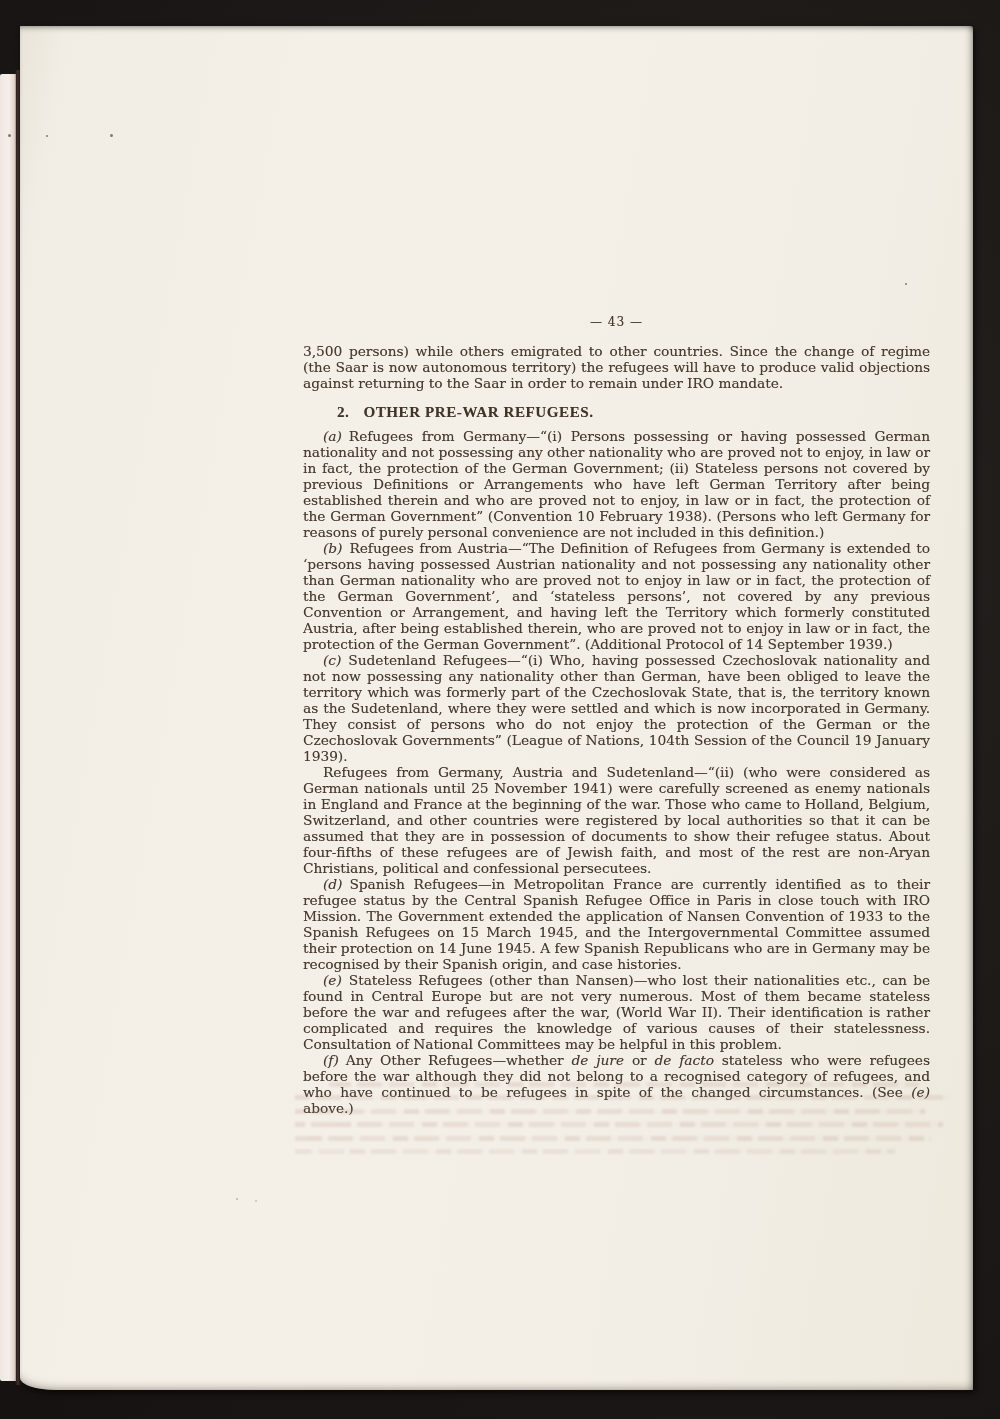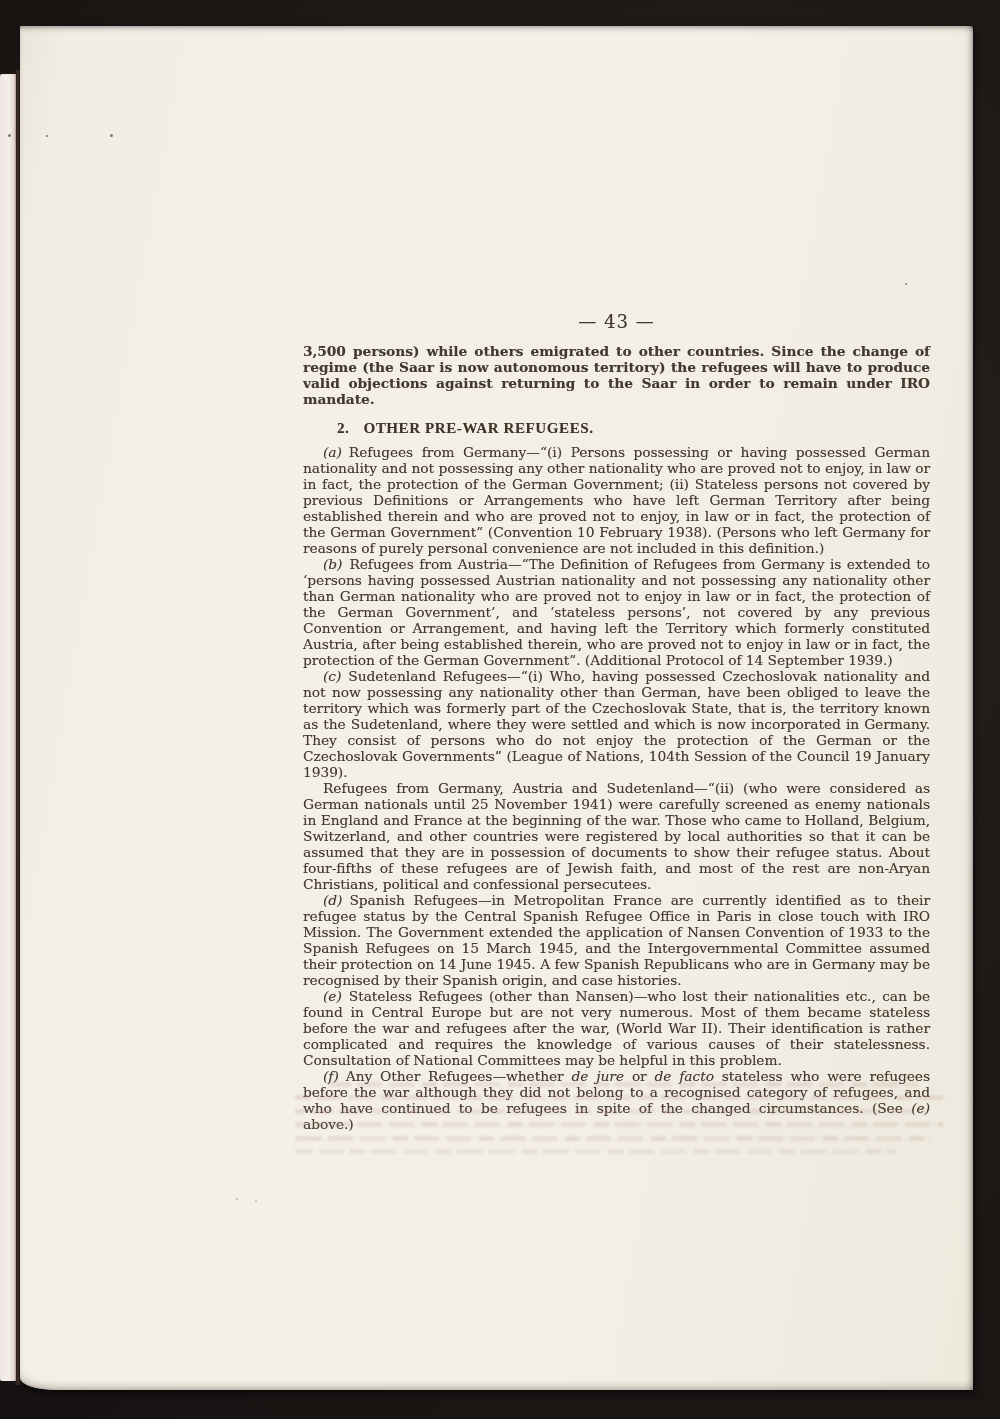--- a/index.html
+++ b/index.html
@@ -31,23 +31,23 @@
                 inset 0 -8px 10px -7px rgba(70,50,40,0.45),
                 2px 3px 6px rgba(0,0,0,0.6);
   }
   .content {
     position: absolute; left: 283px; top: 288px; width: 627px;
     color: #46392e;
     font-size: 13.7px; line-height: 16px;
     text-align: justify;
     text-shadow: 0.2px 0.2px 0.5px rgba(74,58,44,0.45);
   }
-  .page-number { text-align: center; font-size: 18px; margin: 0 0 13px 0; letter-spacing: 1px; }
+  .page-number { text-align: center; font-size: 12px; margin: 0 0 13px 0; letter-spacing: 1px; }
   p.para { margin: 0; text-indent: 20px; }
-  p.para.no-indent { text-indent: 0; font-weight: bold; }
+  p.para.no-indent { text-indent: 0; }
   h2.heading {
     font-size: 15px; font-weight: 600; margin: 13px 0 8px 34px;
     letter-spacing: 0.6px; color: #413428; font-family: Liberation Serif, serif;
   }
   h2.heading .sec-num { margin-right: 14px; font-weight: 600; }
   .it { font-style: italic; }
   .marker { margin-right: 7px; }
   
   .ghost-block { position: absolute; left: 275px; top: 1056px; width: 658px; height: 84px; opacity: 0.55; }
   .ghost-line {

